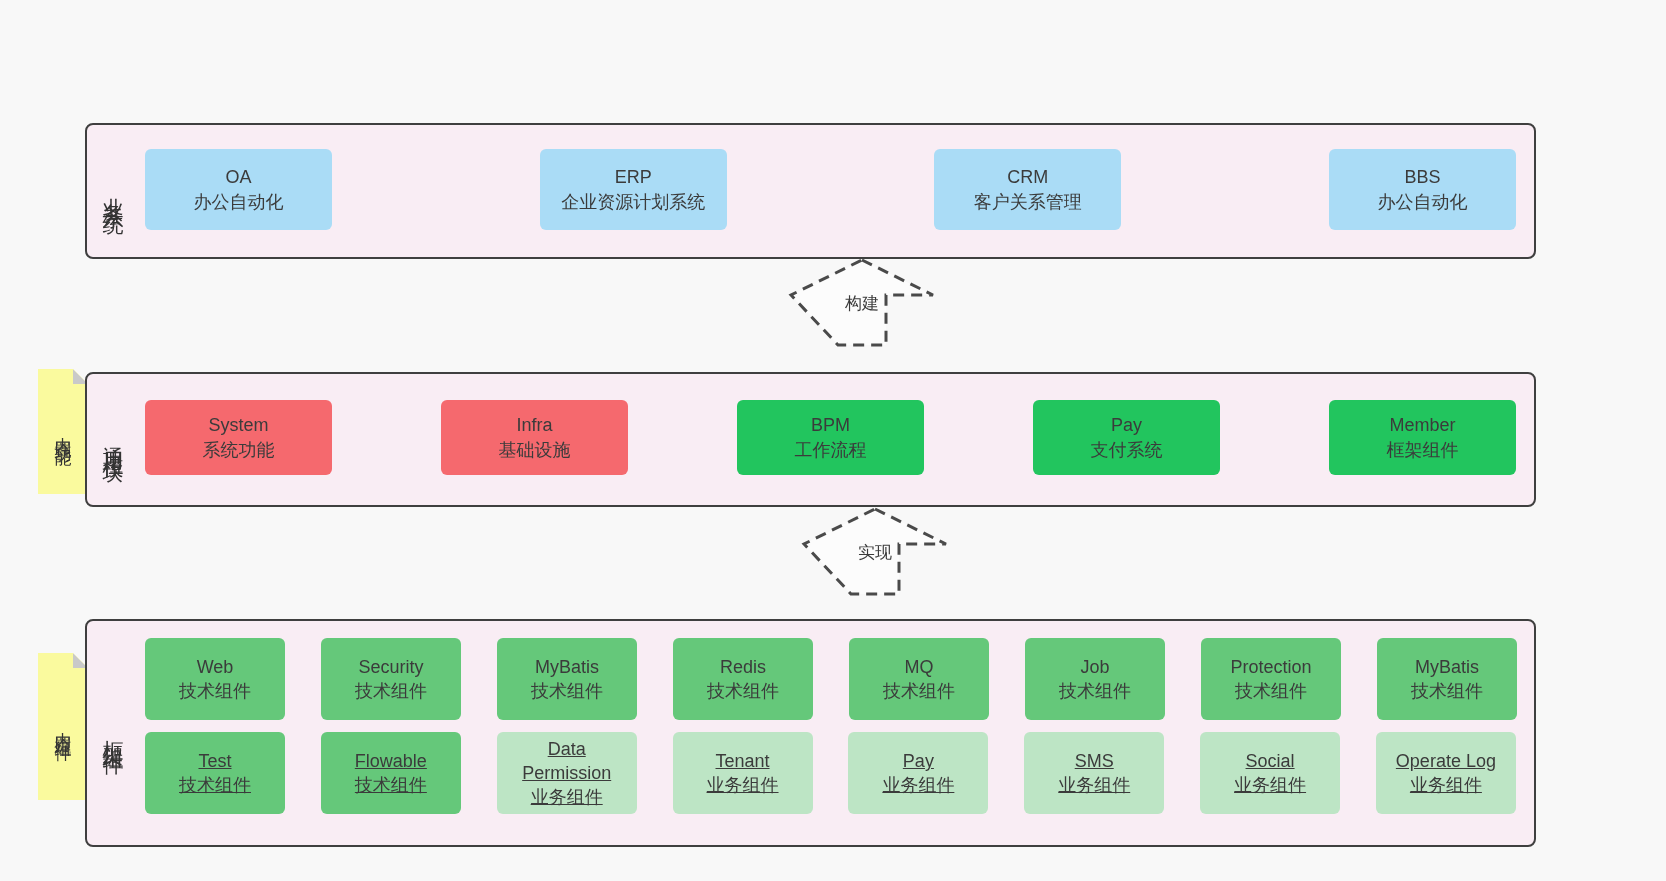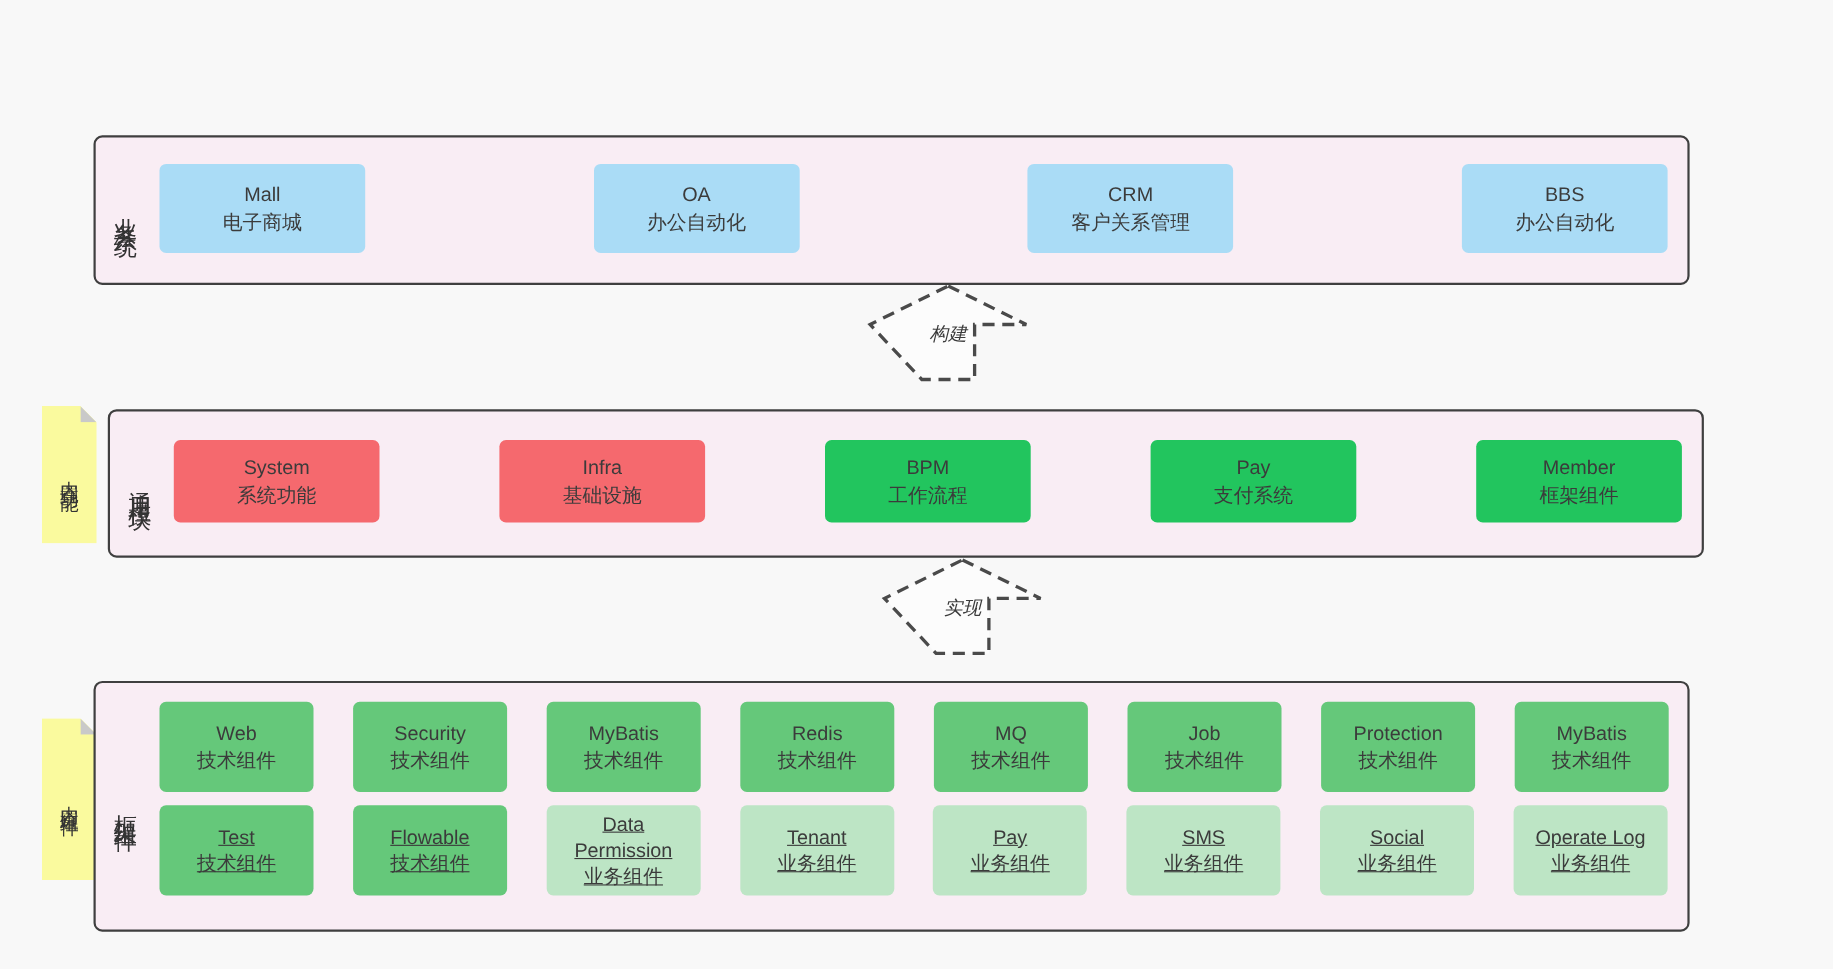--- a/index.html
+++ b/index.html
@@ -45,37 +45,37 @@
   }
   .tab::after{
     content:"";position:absolute;top:0;right:0;width:15px;height:15px;
     background:#c9c9c9;clip-path:polygon(0 0,100% 100%,0 100%);
   }
   .tab-text{
     position:absolute;left:50%;top:50%;transform:translate(-50%,-50%);
     writing-mode:vertical-rl;text-orientation:upright;
     font-size:17px;letter-spacing:4px;color:#333;white-space:nowrap;
   }
-  .arrow{position:absolute;z-index:3;font-style:italic;}
+  .arrow{position:absolute;z-index:3;}
   .arrow svg{display:block;}
   .arrow text{font-family:"Liberation Sans","DejaVu Sans",sans-serif;font-size:17px;fill:#3b3b3b;}
 </style>
 </head>
 <body>
 
 <div class="section" style="left:85px;top:123px;width:1447px;height:132px;">
   <div class="section-label">业务系统</div>
   <div class="row" style="top:24px;height:81px;">
     <div class="box box-wide" data-variant="blue">
-      <span class="en">Mall</span>
-      <span class="zh">电子商城</span>
-    </div>
-    <div class="box box-wide" data-variant="blue">
       <span class="en">OA</span>
       <span class="zh">办公自动化</span>
+    </div>
+    <div class="box box-wide" data-variant="blue">
+      <span class="en">ERP</span>
+      <span class="zh">企业资源计划系统</span>
     </div>
     <div class="box box-wide" data-variant="blue">
       <span class="en">CRM</span>
       <span class="zh">客户关系管理</span>
     </div>
     <div class="box box-wide" data-variant="blue">
       <span class="en">BBS</span>
       <span class="zh">办公自动化</span>
     </div>
   </div>
@@ -85,21 +85,21 @@
   <svg width="150" height="92" viewBox="0 0 150 92">
     <polygon points="75,3 146,38 99,38 99,88 51,88 4,38" fill="#fcfcfc" stroke="#4a4a4a" stroke-width="3" stroke-dasharray="11 7" stroke-linejoin="miter"></polygon>
     <text x="75" y="52" text-anchor="middle">构建</text>
   </svg>
 </div>
 
 <div class="tab" style="left:38px;top:369px;height:125px;">
   <span class="tab-text">内置功能</span>
 </div>
 
-<div class="section" style="left:98px;top:372px;width:1447px;height:131px;">
+<div class="section" style="left:85px;top:372px;width:1447px;height:131px;">
   <div class="section-label">通用模块</div>
   <div class="row" style="top:26px;height:75px;">
     <div class="box box-wide" data-variant="red">
       <span class="en">System</span>
       <span class="zh">系统功能</span>
     </div>
     <div class="box box-wide" data-variant="red">
       <span class="en">Infra</span>
       <span class="zh">基础设施</span>
     </div>

